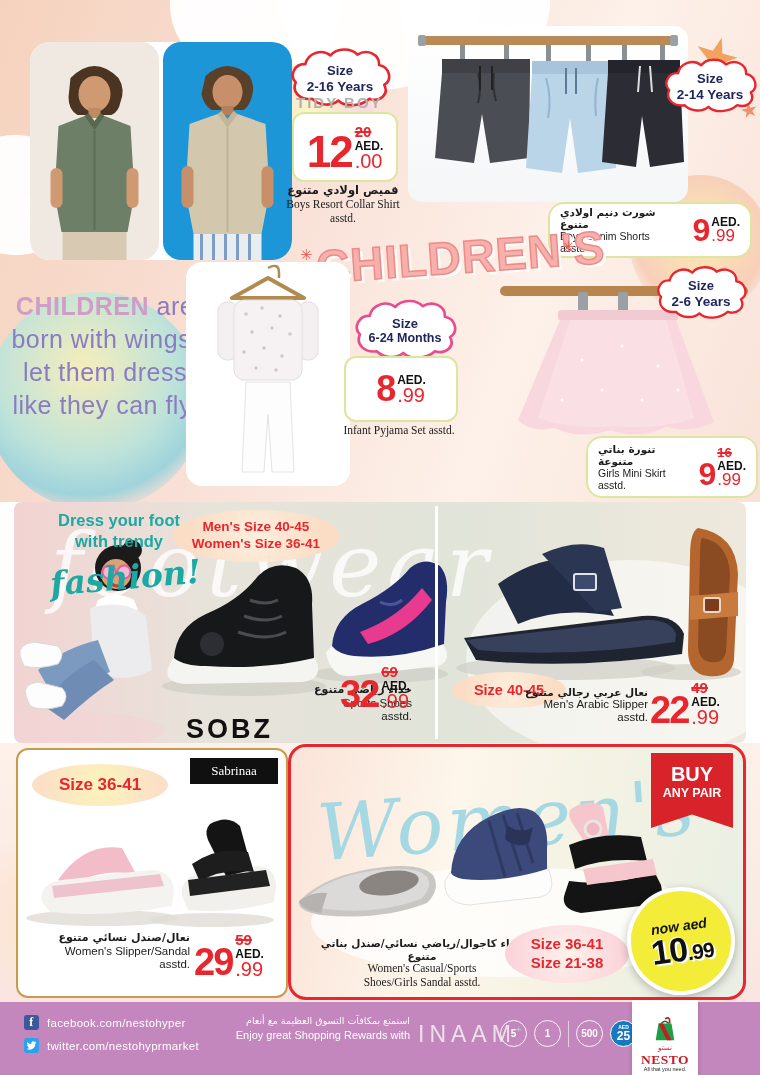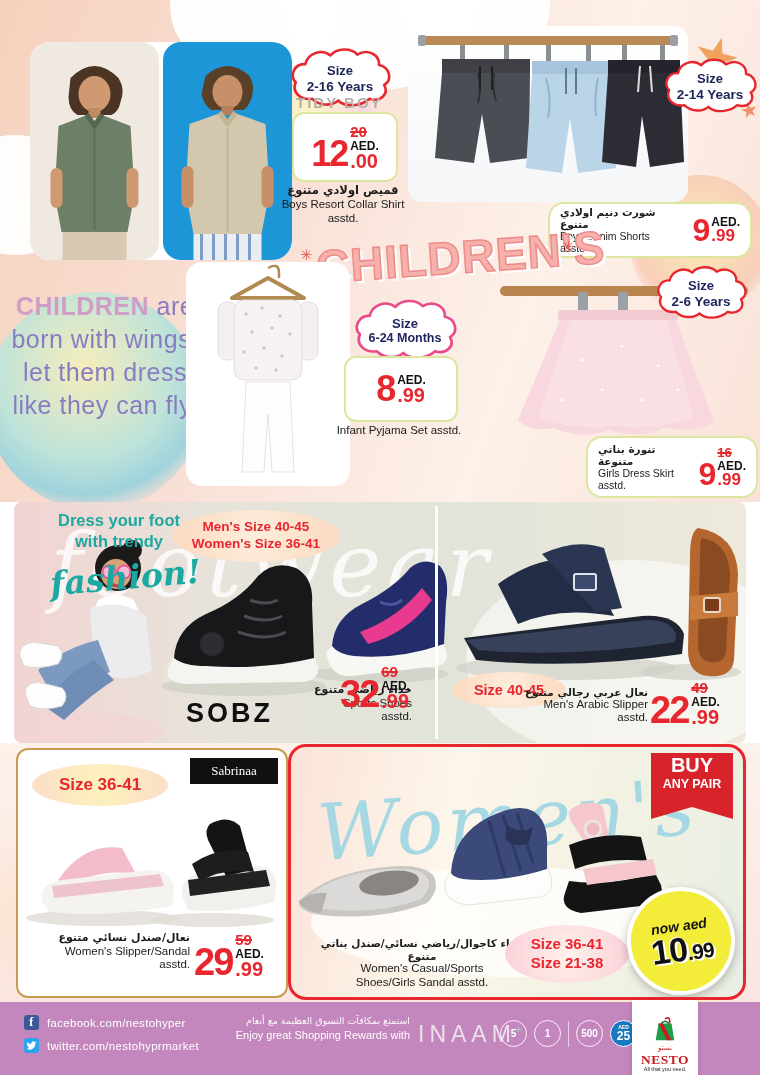--- a/index.html
+++ b/index.html
@@ -44,25 +44,25 @@
 
   
   .pricebox{background:#fff;border:2px solid #dde69f;border-radius:12px;
     display:flex;align-items:center;justify-content:center;}
   .price{display:flex;align-items:flex-end;gap:3px;line-height:.85;}
   .p-int{font-weight:800;color:var(--red);font-size:38px;letter-spacing:-2px;}
   .p-col{display:flex;flex-direction:column;align-items:flex-start;gap:1px;padding-bottom:1px;}
   .p-old{color:var(--red);font-weight:800;font-size:15px;line-height:1;
          text-decoration:line-through;text-decoration-thickness:2px;}
   .p-cur{color:#111;font-weight:700;font-size:12px;line-height:1;}
-  .p-dec{color:var(--red);font-weight:700;font-size:20px;line-height:.8;}
+  .p-dec{color:var(--red);font-weight:400;font-size:20px;line-height:.8;}
 
   .pname{text-align:center;color:#1b1b1b;line-height:1.2;}
   .pname .ar{font-weight:700;font-size:11.5px;display:block;}
-  .pname .en{font-size:11.5px;display:block;}
+  .pname .en{font-size:11.5px;display:block;font-family:Liberation Serif, serif;}
 
   .pill{background:#fff;border:2px solid #dde69f;border-radius:16px;
     display:flex;align-items:center;justify-content:flex-end;gap:8px;padding:4px 10px;}
   .pill .names{text-align:left;line-height:1.15;color:#1b1b1b;}
   .pill .names .ar{font-weight:700;font-size:10.5px;display:block;}
   .pill .names .en{font-size:10.5px;display:block;}
 
   .heading-childrens{color:#f6b1ad;font-weight:900;font-size:46px;letter-spacing:1px;
     transform:rotate(-4deg);white-space:nowrap;
     -webkit-text-stroke:1.5px #ee8b88;text-shadow:3px 3px 0 rgba(255,255,255,.9);}
@@ -99,21 +99,21 @@
   .wm-bg{left:0;top:743px;width:760px;height:259px;
     background:linear-gradient(180deg,#fdf1ea 0%,#fae5e0 100%);}
   .card-gold{background:#fff;border:2px solid #c99a4e;border-radius:12px;overflow:hidden;}
   .card-red{border:3px solid #e8262d;border-radius:18px;overflow:hidden;
     background:linear-gradient(100deg,#fbe3d8 0%,#fdf6ea 35%,#f3f2e3 65%,#e9efe4 100%);}
   .wm-watermark{font-family:"DejaVu Serif",serif;font-style:italic;font-size:78px;
     color:#a6d8e4;white-space:nowrap;transform:rotate(-4deg);letter-spacing:4px;}
   .brand-sab{background:#101010;color:#fff;font-family:"Liberation Serif",serif;
     font-size:13px;display:flex;align-items:center;justify-content:center;}
   .ribbon{background:#d8232a;color:#fff;text-align:center;font-weight:800;
-    clip-path:polygon(0 0,100% 0,100% 100%,50% 82%,0 100%);line-height:1.2;}
+    clip-path:polygon(0 0,100% 0,100% 100%,50% 82%,0 100%);padding-top:9px;line-height:1.2;}
   .ribbon .r1{font-size:20px;display:block;}
   .ribbon .r2{font-size:12.5px;display:block;}
   .now-badge{border-radius:50%;background:#f3ec39;border:4px solid #fff;
     box-shadow:0 3px 10px rgba(0,0,0,.25);transform:rotate(-8deg);
     display:flex;flex-direction:column;align-items:center;justify-content:center;gap:0;}
   .now-label{font-weight:800;font-style:italic;font-size:14px;color:#111;}
   .now-price{font-weight:900;color:#111;font-size:34px;letter-spacing:-1px;line-height:.9;
     text-shadow:2px 2px 0 #fff,-1px -1px 0 #fff;display:flex;align-items:flex-end;}
   .now-dec{font-size:21px;}
 
@@ -205,21 +205,21 @@
     <div class="ctext">
       <span class="l1">Size</span>
       <span class="l2">2-16 Years</span>
     </div>
   </div>
 
   <div class="abs brand-tidy" style="left:296px;top:94px;">TIDY BOY</div>
 
   <div class="abs pricebox" style="left:292px;top:112px;width:102px;height:66px;">
     <div class="price">
-      <span class="p-int" style="font-size:36px;">12</span>
+      <span class="p-int" style="font-size:44px;">12</span>
       <span class="p-col">
         <s class="p-old">20</s>
         <span class="p-cur">AED.</span>
         <span class="p-dec">.00</span>
       </span>
     </div>
   </div>
   <div class="abs pname" style="left:280px;top:184px;width:126px;">
     <span class="ar">قميص اولادي متنوع</span>
     <span class="en">Boys Resort Collar Shirt asstd.</span>
@@ -365,21 +365,21 @@
     </svg>
     <div class="ctext">
       <span class="l1">Size</span>
       <span class="l2">2-6 Years</span>
     </div>
   </div>
 
   <div class="abs pill" style="left:586px;top:436px;width:148px;height:50px;">
     <span class="names">
       <span class="ar">تنورة بناتي متنوعة</span>
-      <span class="en">Girls Dress Skirt</span>
+      <span class="en">Girls Mini Skirt</span>
       <span class="en">asstd.</span>
     </span>
     <span class="price">
       <span class="p-int" style="font-size:32px;">9</span>
       <span class="p-col">
         <s class="p-old" style="font-size:13px;">16</s>
         <span class="p-cur">AED.</span>
         <span class="p-dec" style="font-size:17px;">.99</span>
       </span>
     </span>
@@ -427,21 +427,21 @@
           <path d="M90 68 q22 8 38 0"></path>
           <path d="M84 84 q28 10 48 0"></path>
       </g>
       <circle cx="58" cy="96" r="12" fill="#2c2e33"></circle>
       <path d="M172 104 Q176 130 198 128 L284 118 Q296 114 292 102 L288 94 Q230 106 178 98 Z" fill="#f7f7f4"></path>
       <path d="M178 98 Q180 70 208 56 Q240 40 256 20 Q270 8 286 18 Q296 30 292 54 L290 96 Q244 112 200 108 Q184 106 178 98 Z" fill="#232d6b"></path>
       <path d="M206 84 Q244 70 268 40 L278 52 Q252 86 214 96 Z" fill="#e83a8e"></path>
       <path d="M226 54 q12 6 22 -2" stroke="#4b559b" stroke-width="3" fill="none"></path>
     </svg>
 
-    <div class="abs brand-sobz" style="left:172px;top:196px;text-align:center;">SOBZ</div>
+    <div class="abs brand-sobz" style="left:172px;top:212px;text-align:center;">SOBZ</div>
 
     <div class="abs desc" style="left:268px;top:182px;width:130px;">
       <span class="ar">حذاء رياضي متنوع</span>
       <span class="en">Sports Shoes</span>
       <span class="en">asstd.</span>
     </div>
     <div class="abs price" style="left:326px;top:162px;">
       <span class="p-int">32</span>
       <span class="p-col">
         <s class="p-old">69</s>

